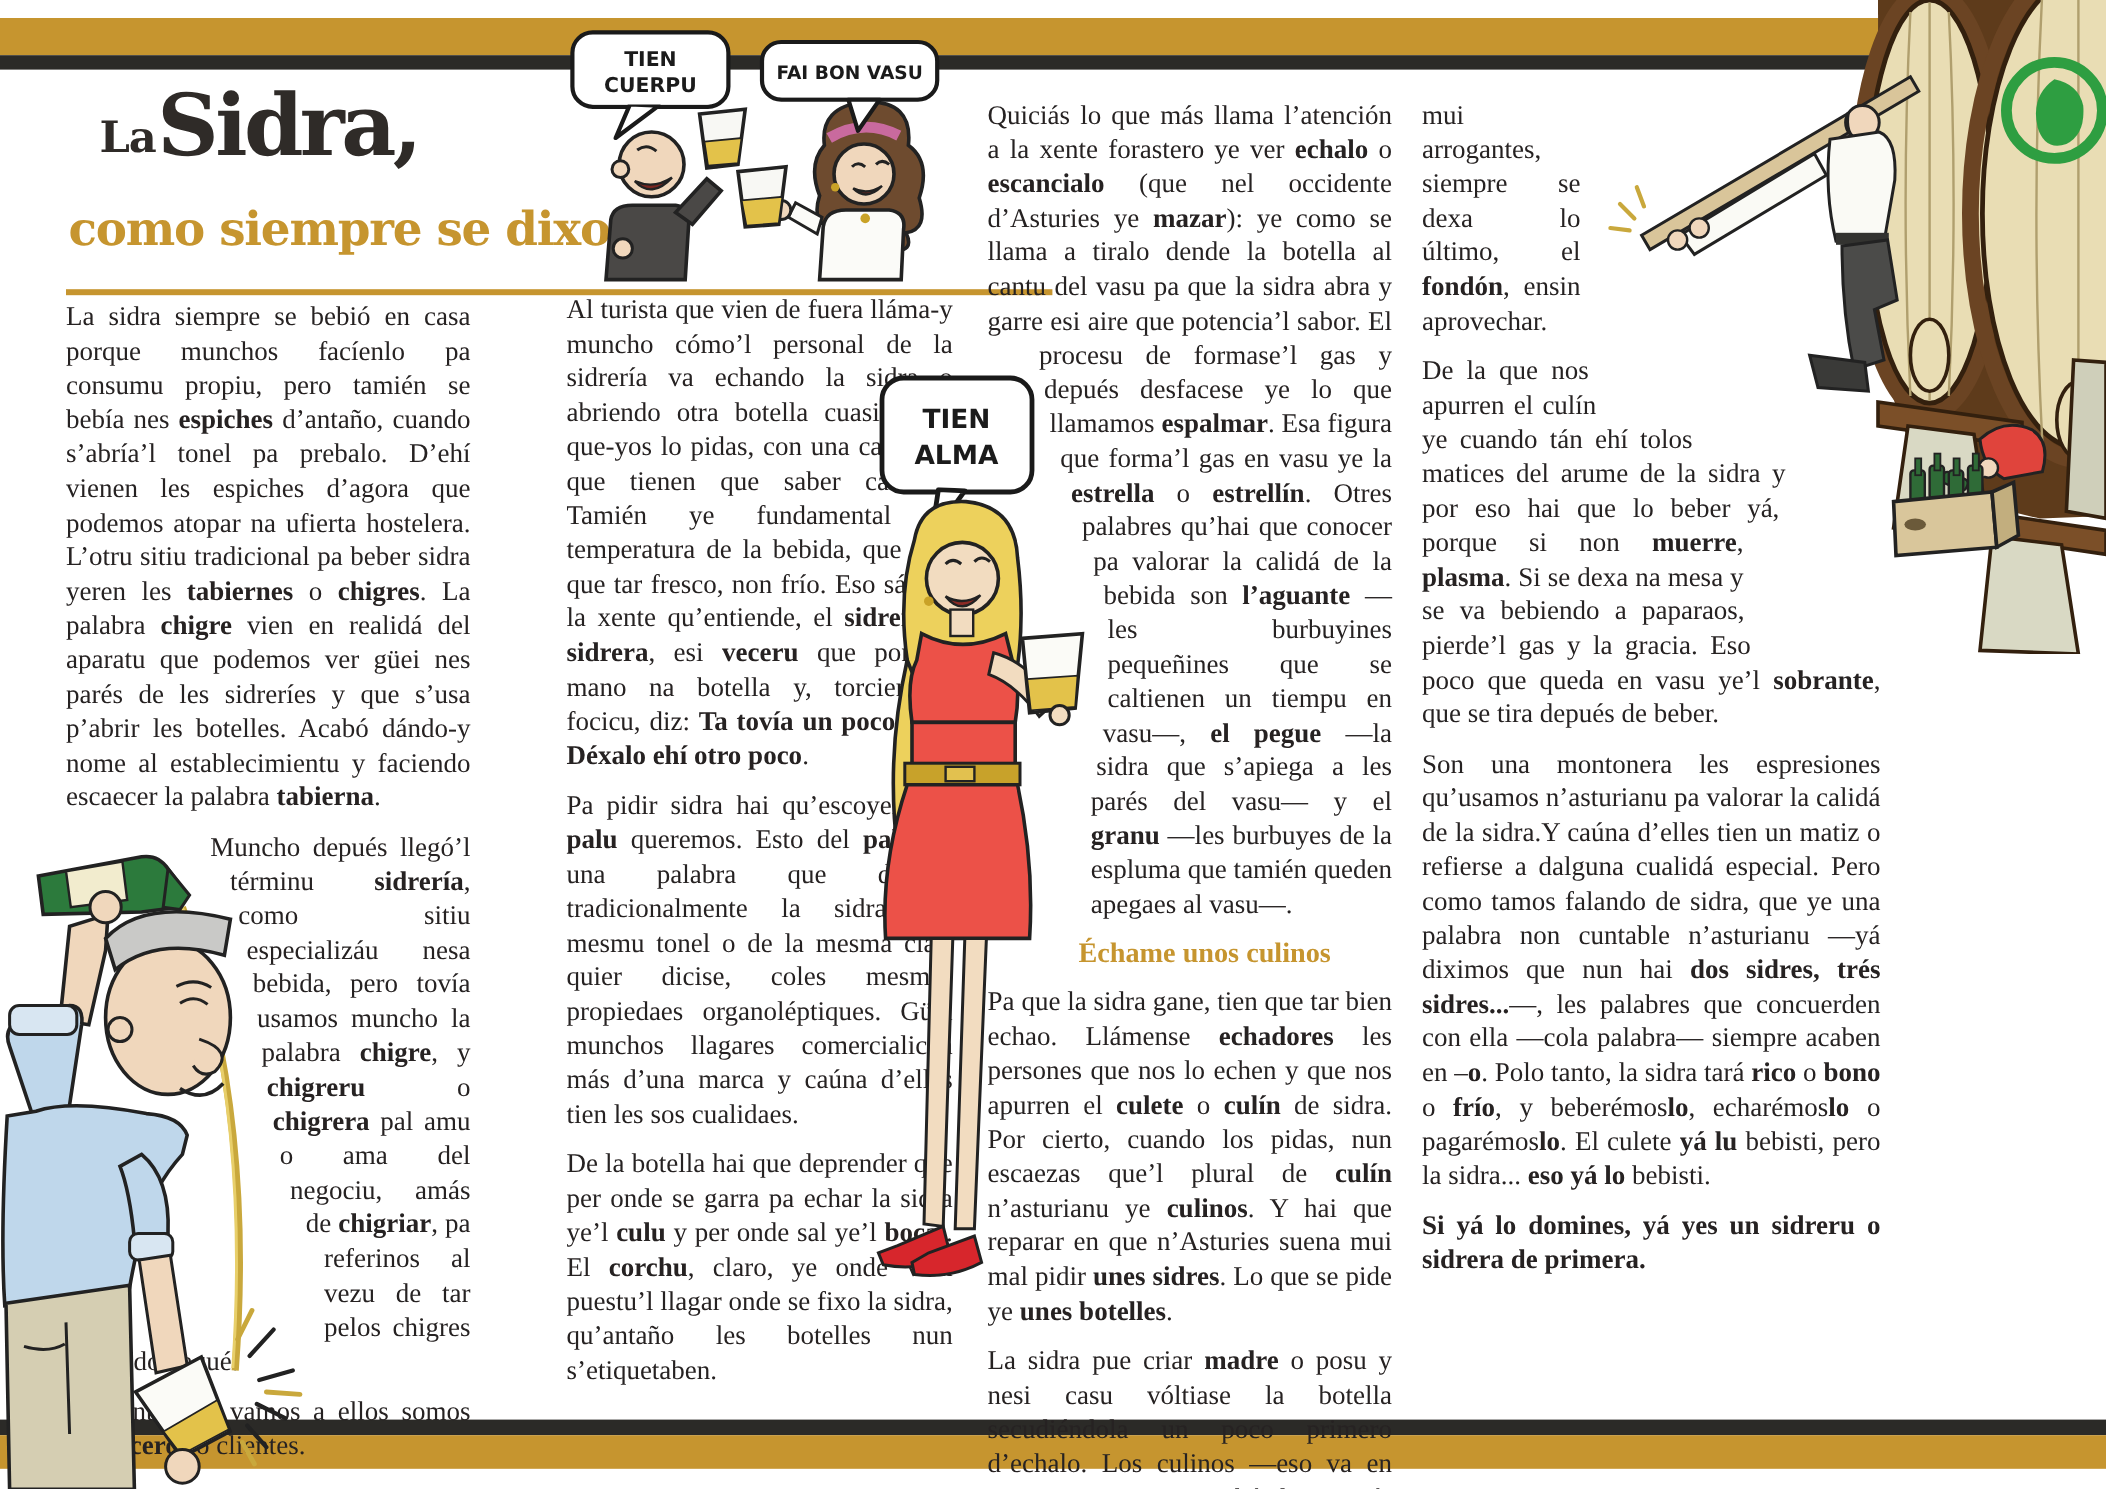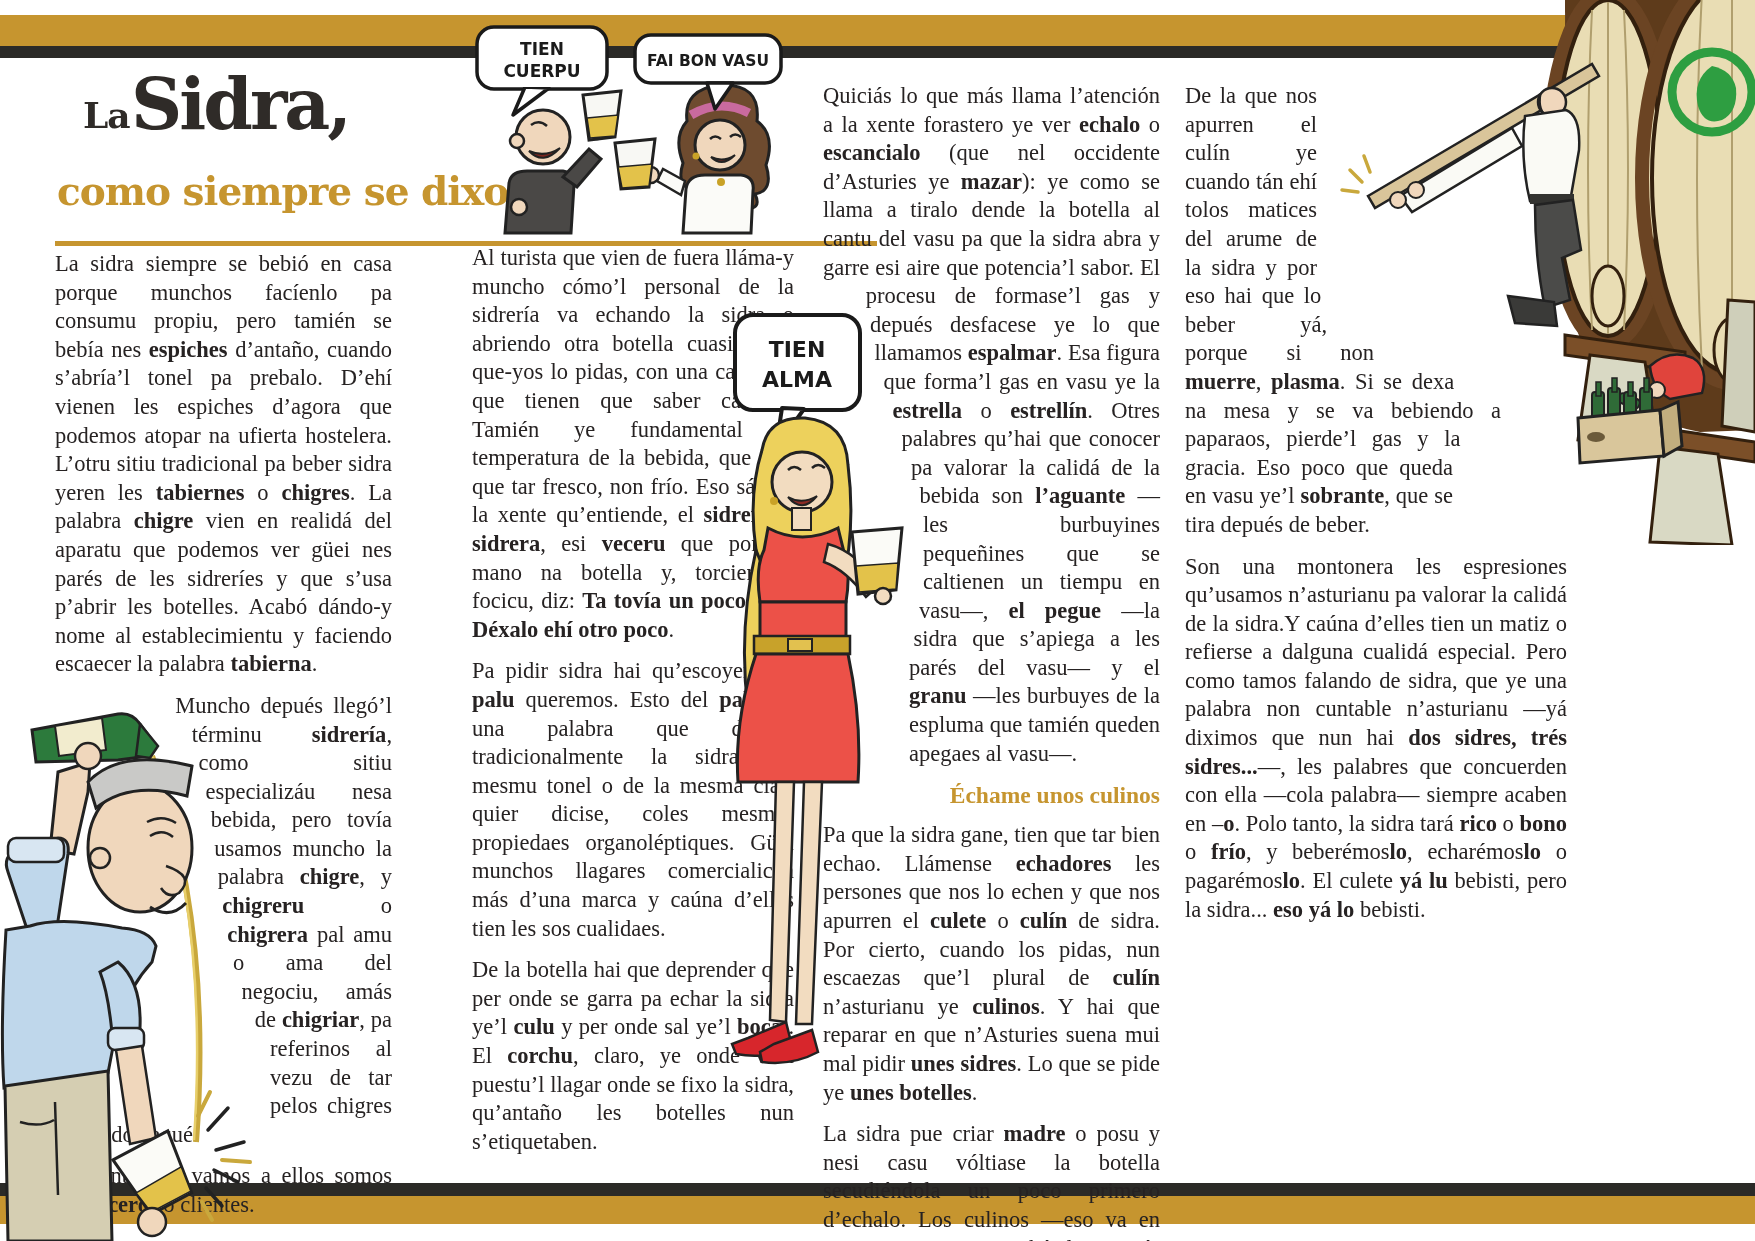--- a/index.html
+++ b/index.html
@@ -24,21 +24,21 @@
   .col{position:absolute;z-index:2;font-size:22.5px;line-height:28.6px;text-align:justify;}
   #col0{left:55px;top:250px;width:337px;}
   #col1{left:472px;top:244px;width:322px;}
   #col2{left:823px;top:82px;width:337px;}
   #col3{left:1185px;top:82px;width:382px;}
   .para{margin:0 0 13px 0;}
   .para.bold{font-weight:bold;}
   .em{font-weight:bold;}
   .col-heading{font-family:"Liberation Serif",serif;font-weight:bold;font-size:23.5px;line-height:28px;
                color:#C6952F;margin:2px 0 12px 0;text-align:left;}
-  .col-heading.center{text-align:right;margin-top:0;}
+  .col-heading.center{text-align:left;margin-top:0;}
   
   .spacer{shape-margin:6px;}
   .wrap-pour{float:left;width:215px;height:420px;
     shape-outside:polygon(0px 0px,95px 0px,130px 55px,148px 130px,158px 210px,170px 280px,185px 330px,215px 380px,215px 420px,0px 420px);}
   .wrap-alma{float:left;width:100px;height:710px;
     shape-outside:polygon(0px 210px,34px 210px,45px 285px,70px 365px,90px 425px,97px 475px,88px 525px,80px 565px,80px 660px,68px 705px,0px 705px);}
   .wrap-barrels{float:right;width:250px;height:458px;
     shape-outside:polygon(0px 0px,250px 0px,250px 458px,150px 452px,142px 408px,142px 380px,188px 348px,205px 320px,172px 292px,60px 252px,18px 238px,0px 148px);}
   
   .art{position:absolute;z-index:3;}
@@ -78,22 +78,24 @@
     </div>
   <div class="col" id="col2">
       <div class="spacer wrap-alma"></div>
       <p class="para">Quiciás lo que más llama l’atención a la xente forastero ye ver <span class="em">echalo</span> o <span class="em">escancialo</span> (que nel occidente d’Asturies ye <span class="em">mazar</span>): ye como se llama a tiralo dende la botella al cantu del vasu pa que la sidra abra y garre esi aire que potencia’l sabor. El procesu de formase’l gas y depués desfacese ye lo que llamamos <span class="em">espalmar</span>. Esa figura que forma’l gas en vasu ye la <span class="em">estrella</span> o <span class="em">estrellín</span>. Otres palabres qu’hai que conocer pa valorar la calidá de la bebida son <span class="em">l’aguante</span> —les burbuyines pequeñines que se caltienen un tiempu en vasu—, <span class="em">el pegue</span> —la sidra que s’apiega a les parés del vasu— y el <span class="em">granu</span> —les burbuyes de la espluma que tamién queden apegaes al vasu—.</p>
       <h2 class="col-heading center">Échame unos culinos</h2>
       <p class="para">Pa que la sidra gane, tien que tar bien echao. Llámense <span class="em">echadores</span> les persones que nos lo echen y que nos apurren el <span class="em">culete</span> o <span class="em">culín</span> de sidra. Por cierto, cuando los pidas, nun escaezas que’l plural de <span class="em">culín</span> n’asturianu ye <span class="em">culinos</span>. Y hai que reparar en que n’Asturies suena mui mal pidir <span class="em">unes sidres</span>. Lo que se pide ye <span class="em">unes botelles</span>.</p>
       <p class="para">La sidra pue criar <span class="em">madre</span> o posu y nesi casu vóltiase la botella secudiéndola un poco primero d’echalo. Los culinos —eso va en gustos— puen echátelos más pequeñinos o más , quier dicise, más grandes. Lo normal ye sacar cinco o seis por botella y, como equí somos</p>
     </div>
   <div class="col" id="col3">
       <div class="spacer wrap-barrels"></div>
+      <p class="para">mui arrogantes, siempre se dexa lo último, el <span class="em">fondón</span>, ensin aprovechar.</p>
       <p class="para">De la que nos apurren el culín ye cuando tán ehí tolos matices del arume de la sidra y por eso hai que lo beber yá, porque si non <span class="em">muerre</span>, <span class="em">plasma</span>. Si se dexa na mesa y se va bebiendo a paparaos, pierde’l gas y la gracia. Eso poco que queda en vasu ye’l <span class="em">sobrante</span>, que se tira depués de beber.</p>
       <p class="para">Son una montonera les espresiones qu’usamos n’asturianu pa valorar la calidá de la sidra.Y caúna d’elles tien un matiz o refierse a dalguna cualidá especial. Pero como tamos falando de sidra, que ye una palabra non cuntable n’asturianu —yá diximos que nun hai <span class="em">dos sidres, trés sidres...</span>—, les palabres que concuerden con ella —cola palabra— siempre acaben en –<span class="em">o</span>. Polo tanto, la sidra tará <span class="em">rico</span> o <span class="em">bono</span> o <span class="em">frío</span>, y beberémos<span class="em">lo</span>, echarémos<span class="em">lo</span> o pagarémos<span class="em">lo</span>. El culete <span class="em">yá lu</span> bebisti, pero la sidra... <span class="em">eso yá lo</span> bebisti.</p>
+      <p class="para bold">Si yá lo domines, yá yes un sidreru o sidrera de primera.</p>
     </div>
 
   <svg id="art-top-people" class="art" width="370" height="212" viewBox="0 0 370 212">
 
     <g>
       <path d="M80,208 L84,158 Q86,146 102,146 L138,146 Q150,148 149,160 L146,208 Z" fill="#4A4846" stroke="#222" stroke-width="3"></path>
       <path d="M138,152 L164,124 L176,134 L152,162 Z" fill="#4A4846" stroke="#222" stroke-width="3"></path>
       <circle cx="118" cy="112" r="27" fill="#F0D7BC" stroke="#222" stroke-width="3"></circle>
       <circle cx="92" cy="116" r="7" fill="#F0D7BC" stroke="#222" stroke-width="2.5"></circle>
       <path d="M106,100 Q114,94 122,101" fill="none" stroke="#222" stroke-width="2.5"></path>

